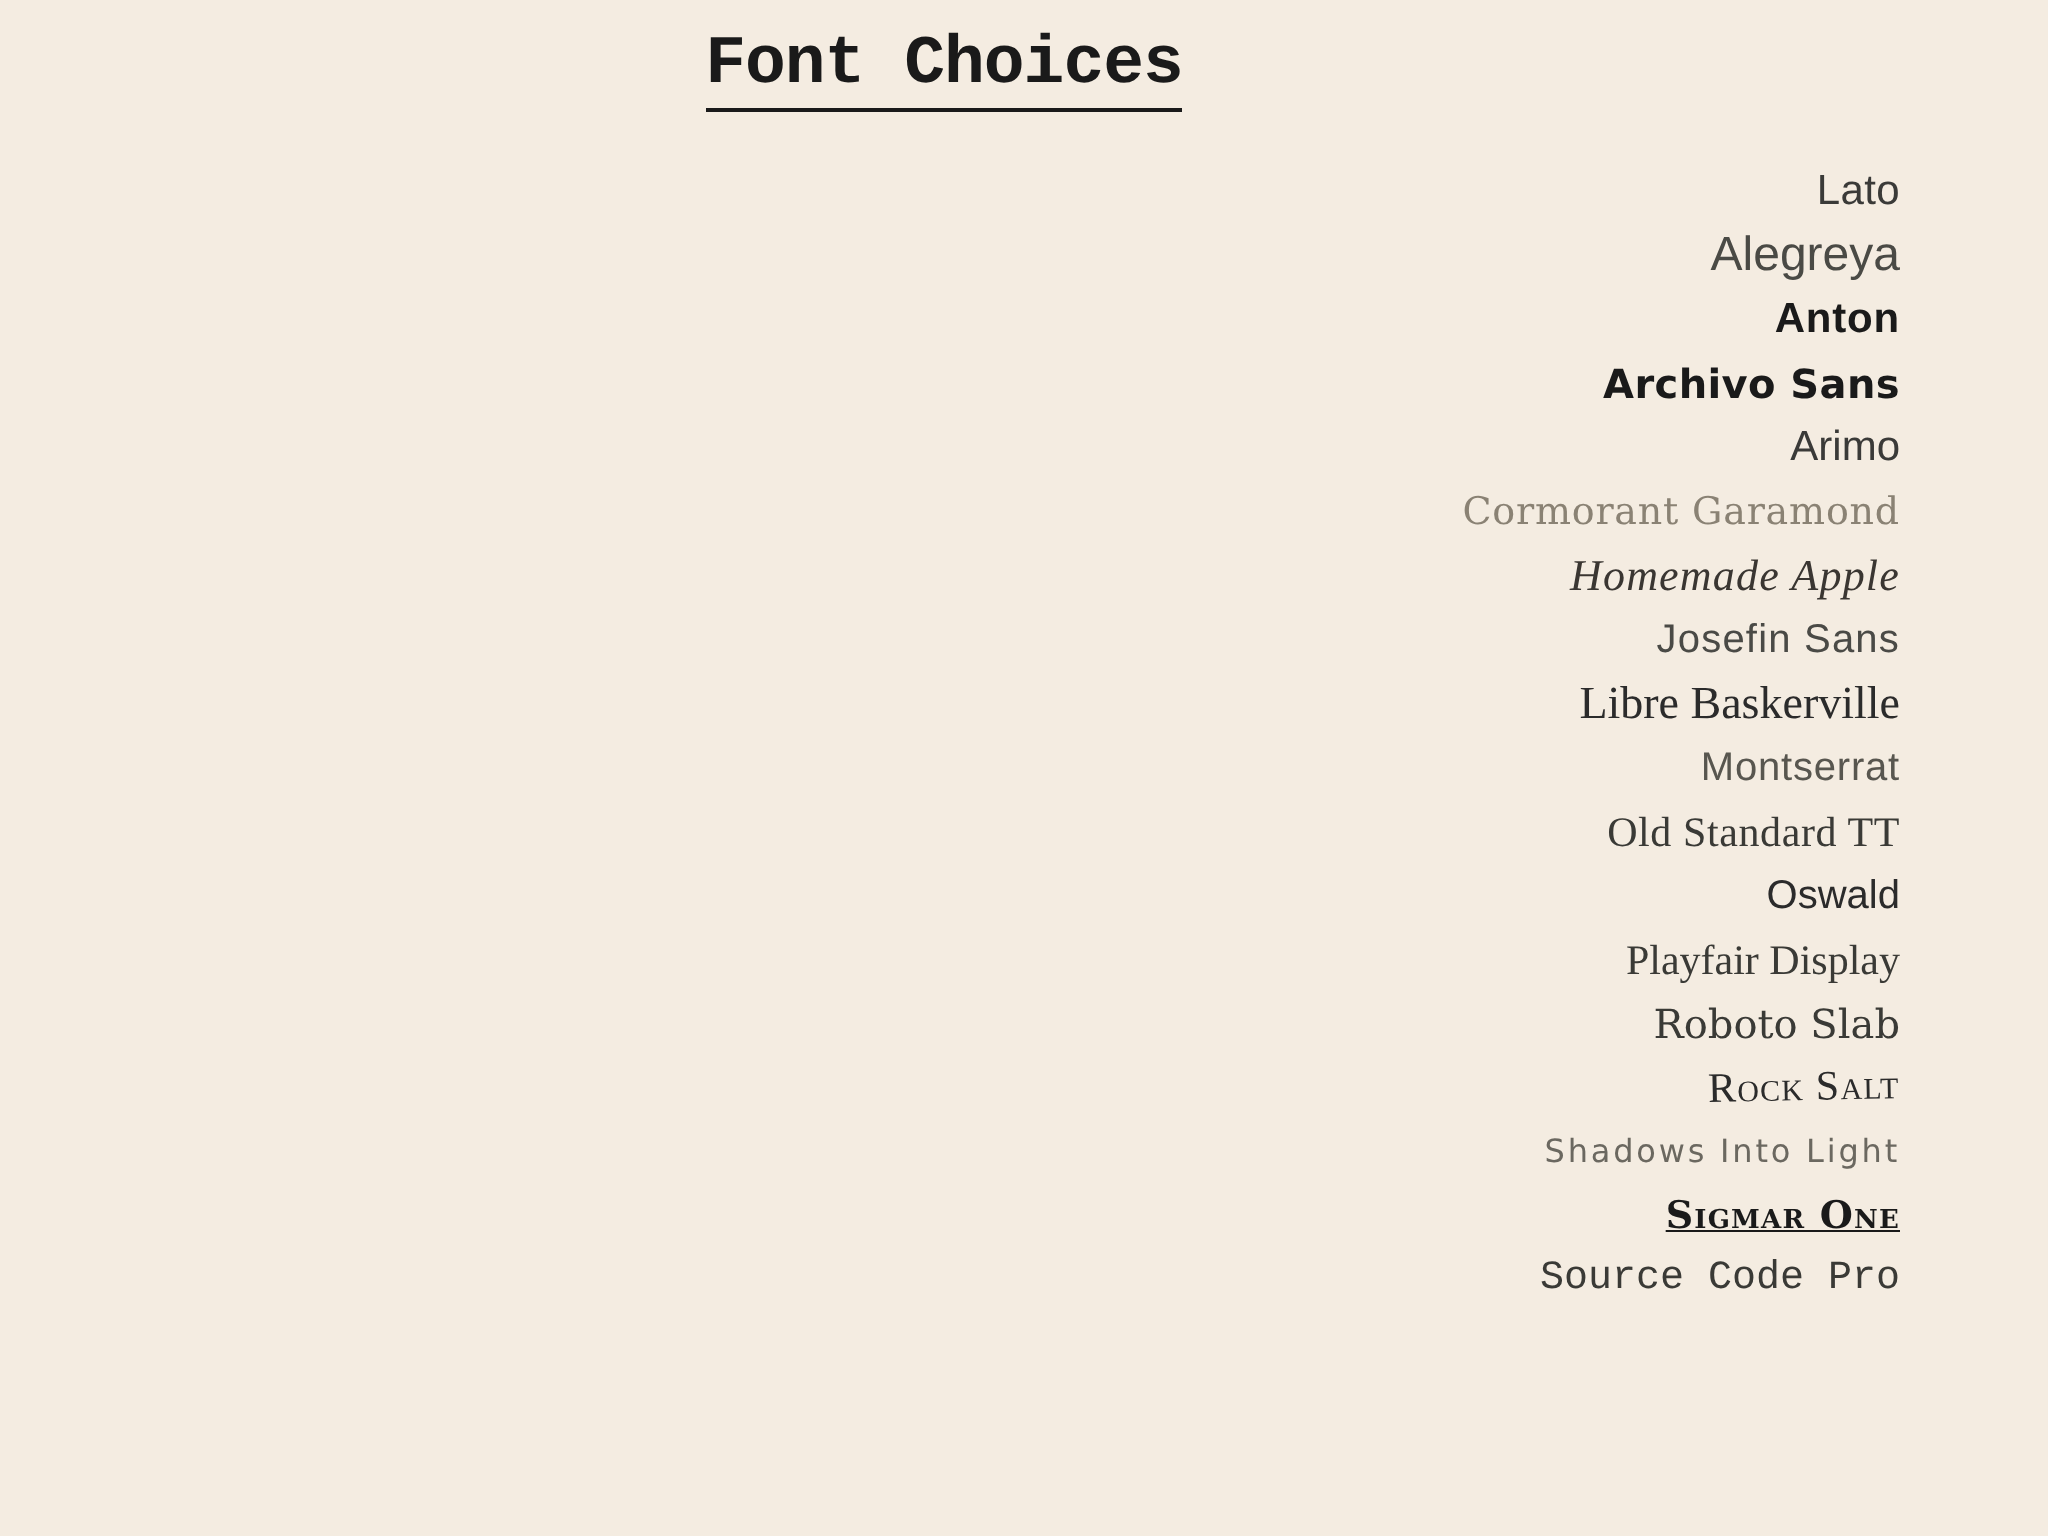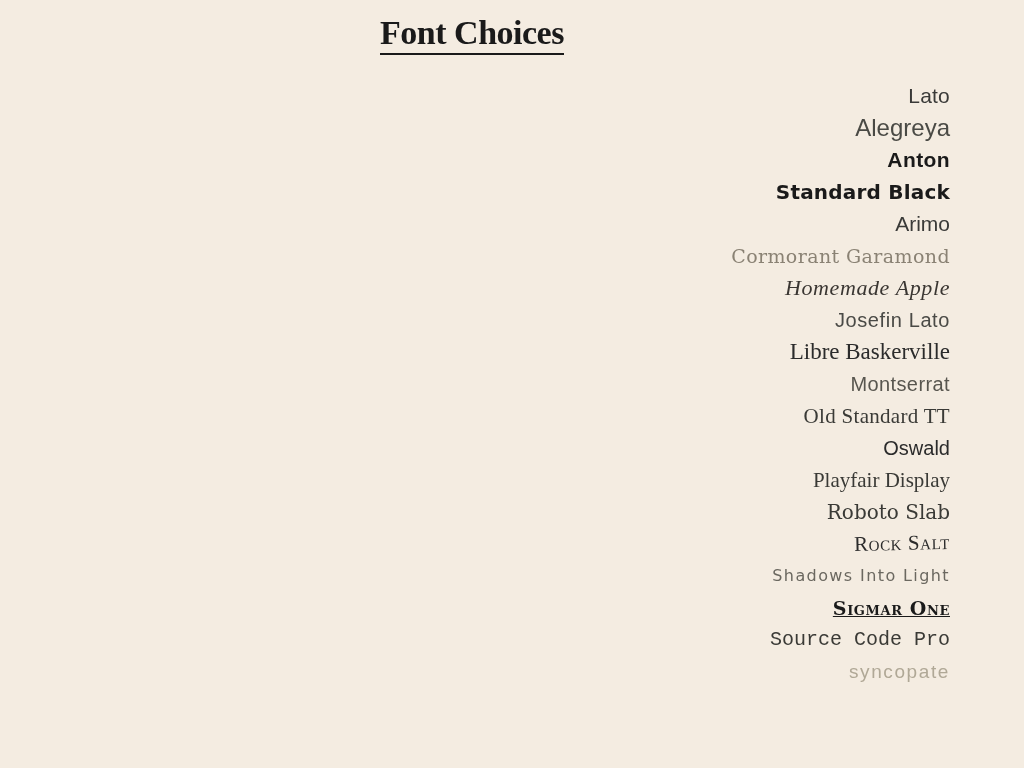--- a/index.html
+++ b/index.html
@@ -18,21 +18,21 @@
     width: 1024px;
     height: 768px;
     background: #f4ece1;
   }
   .title {
     position: absolute;
     top: 14px;
     left: 0;
     width: 944px;
     text-align: center;
-    font-family: Liberation Serif, serif;
+    font-family: Liberation Mono, monospace;
     font-weight: bold;
     font-size: 34px;
     color: #1a1a1a;
     letter-spacing: -0.5px;
   }
   .title span {
     border-bottom: 2px solid #1a1a1a;
     padding-bottom: 2px;
   }
   .list {
@@ -77,31 +77,30 @@
 <div class="page">
 
   <div class="title">
     <span>Font Choices</span>
   </div>
 
   <div class="list">
     <div class="row"><span class="f-lato">Lato</span></div>
     <div class="row"><span class="f-alegreya">Alegreya</span></div>
     <div class="row"><span class="f-anton">Anton</span></div>
-    <div class="row"><span class="f-archivo">Standard Black</span></div>
+    <div class="row"><span class="f-archivo">Archivo Sans</span></div>
     <div class="row"><span class="f-arimo">Arimo</span></div>
     <div class="row"><span class="f-cormorant">Cormorant Garamond</span></div>
     <div class="row"><span class="f-homemade">Homemade Apple</span></div>
-    <div class="row"><span class="f-josefin">Josefin Lato</span></div>
+    <div class="row"><span class="f-josefin">Josefin Sans</span></div>
     <div class="row"><span class="f-libre">Libre Baskerville</span></div>
     <div class="row"><span class="f-montserrat">Montserrat</span></div>
     <div class="row"><span class="f-oldstd">Old Standard TT</span></div>
     <div class="row"><span class="f-oswald">Oswald</span></div>
     <div class="row"><span class="f-playfair">Playfair Display</span></div>
     <div class="row"><span class="f-robotoslab">Roboto Slab</span></div>
     <div class="row"><span class="f-rocksalt">Rock Salt</span></div>
     <div class="row"><span class="f-shadows">Shadows Into Light</span></div>
     <div class="row"><span class="f-sigmar">Sigmar One</span></div>
     <div class="row"><span class="f-sourcecode">Source Code Pro</span></div>
-    <div class="row"><span class="f-syncopate">Syncopate</span></div>
   </div>
 
 </div>
 
 </body></html>

